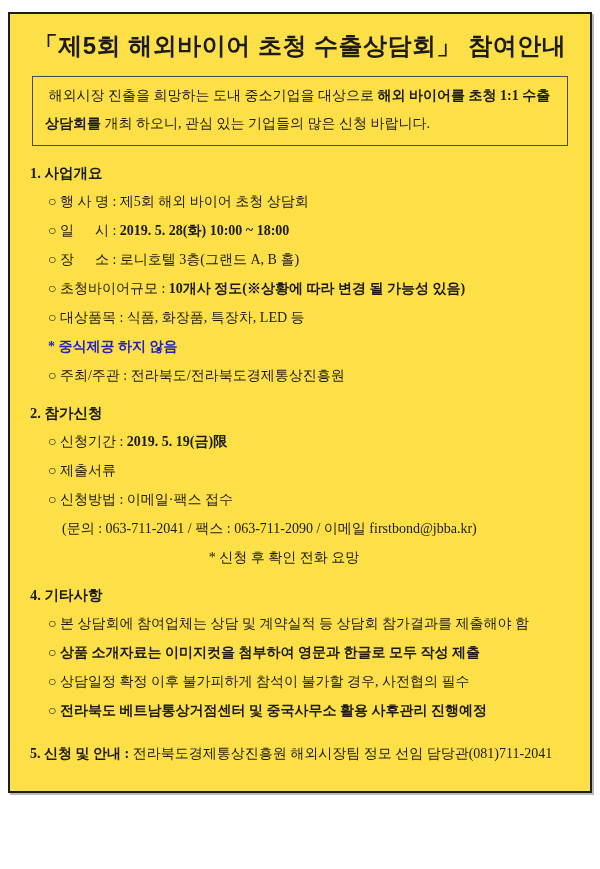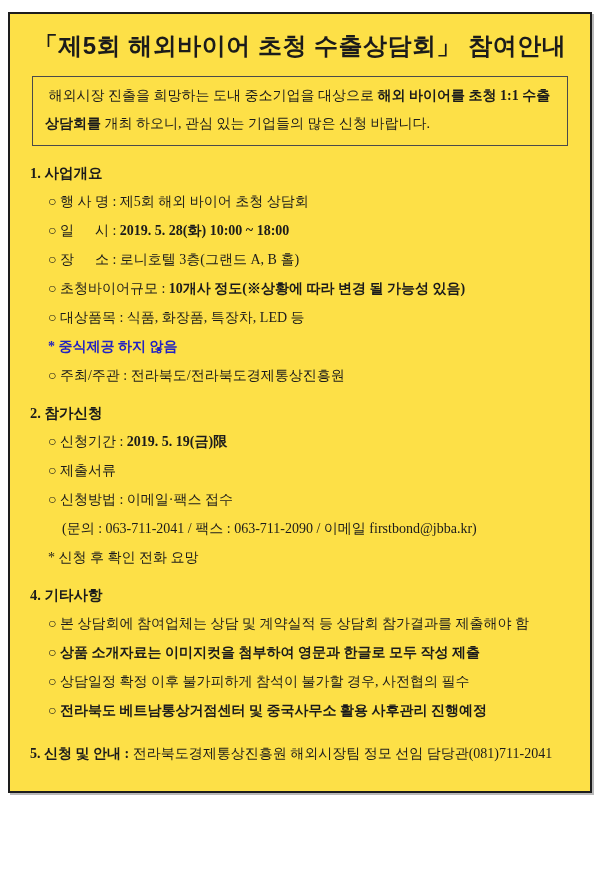--- a/index.html
+++ b/index.html
@@ -49,21 +49,21 @@
     white-space: pre-wrap;
   }
   .li {
     font-size: 14px;
     line-height: 21px;
     margin: 8px 0 8px 18px;
     white-space: pre-wrap;
   }
   .li.sub  { margin-left: 45px; }
   .li.sub2 { margin-left: 32px; }
-  .li.right { text-align: left; margin-right: 0; padding-right: 50px; }
+  .li.right { text-align: center; margin-right: 0; padding-right: 50px; }
   .blue { color: #2222c2; font-weight: bold; }
   strong { font-weight: bold; }
   .s5-line {
     font-size: 14px;
     line-height: 21px;
     margin: 22px 0 0 0;
     white-space: pre-wrap;
   }
   .date-line {
     text-align: center;

